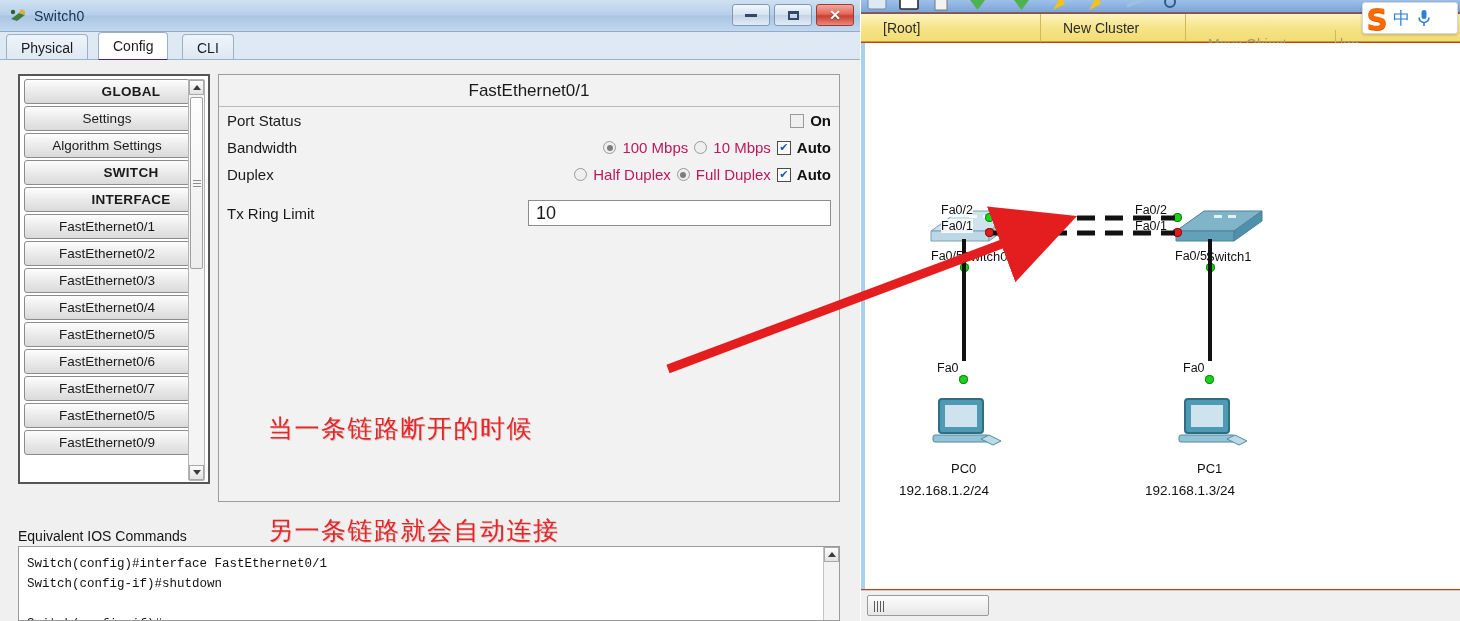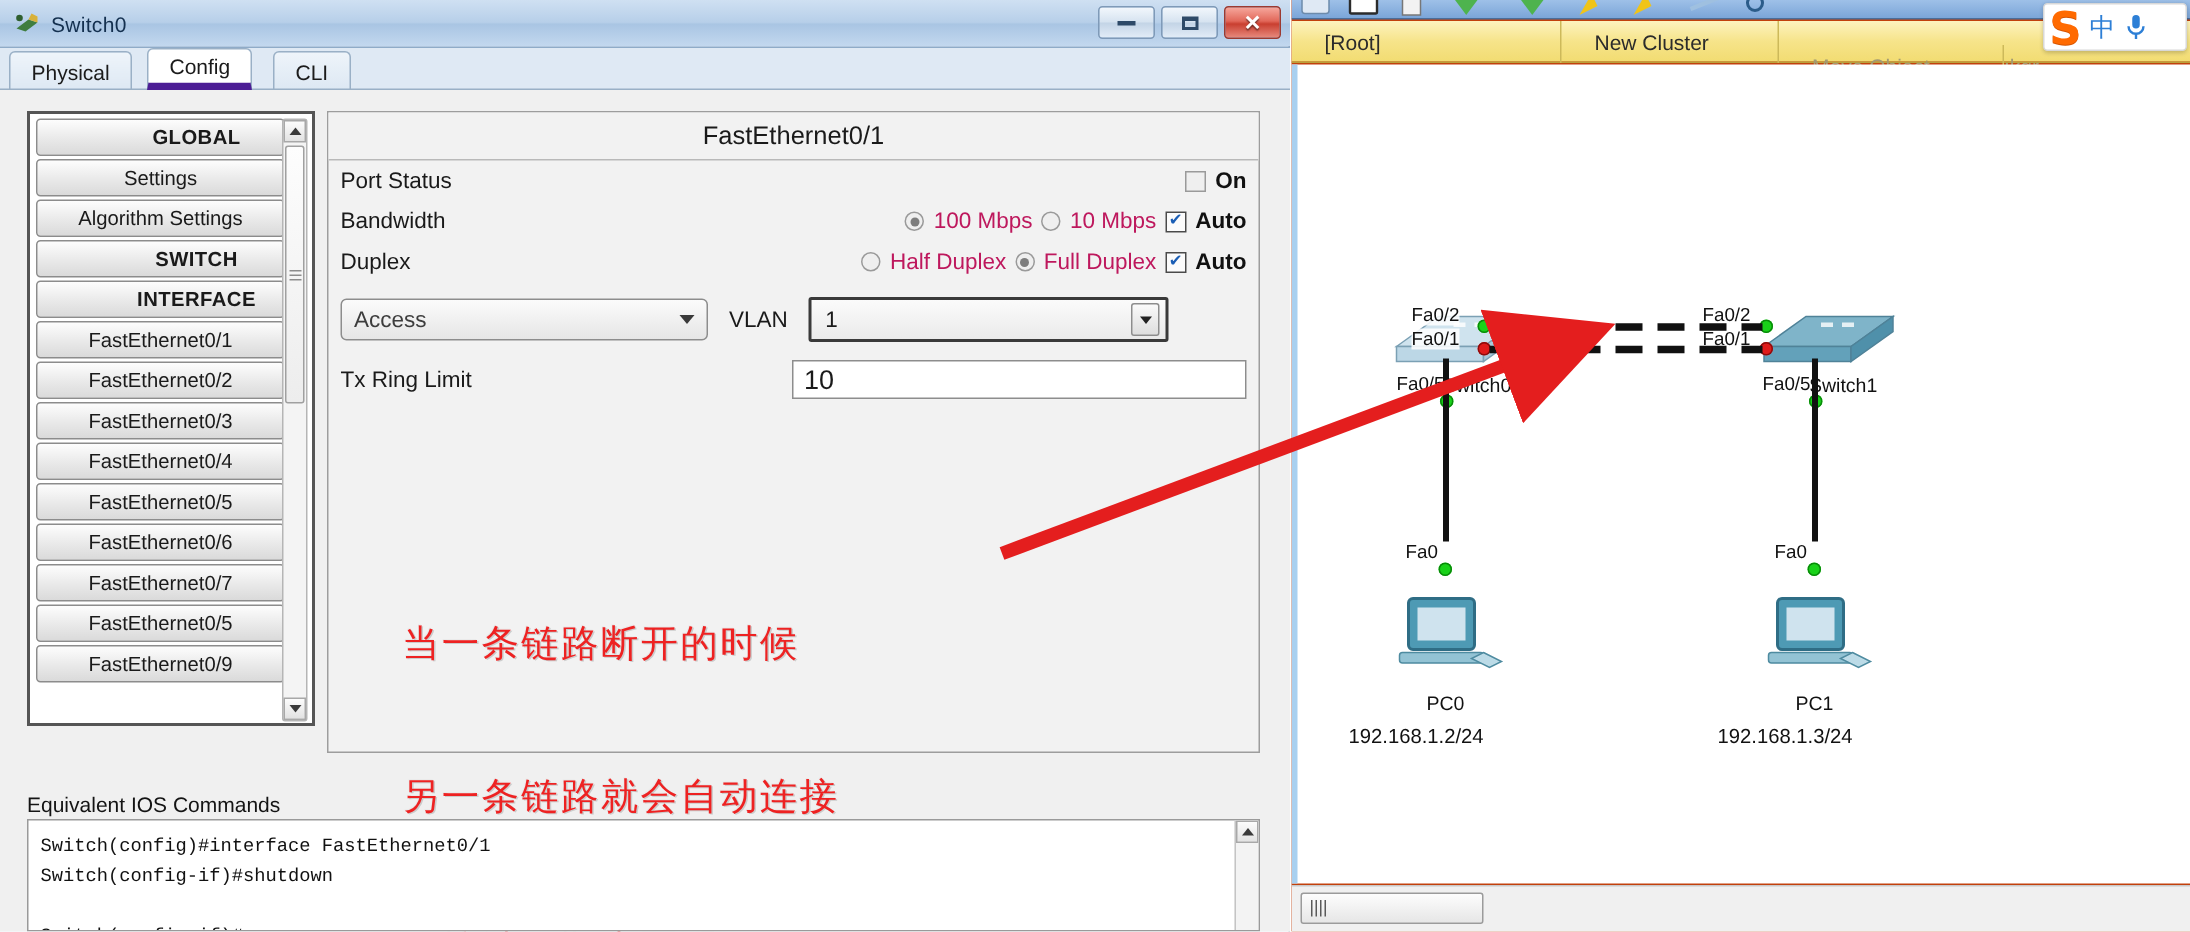--- a/index.html
+++ b/index.html
@@ -59,21 +59,21 @@
   .tab {
     position: absolute; bottom: 0; height: 26px;
     padding: 0 14px; display:flex; align-items:center;
     font-size: 14px; color: #1b1b1b;
     border: 1px solid #9ab0c6; border-bottom: none;
     border-radius: 4px 4px 0 0;
     background: linear-gradient(180deg,#eef4fa 0%, #dde8f3 100%);
     cursor: pointer;
   }
   .tab.active {
-    background: #ffffff; z-index: 3; height: 28px; border-bottom: 5px solid #4c1d95;
+    background: #ffffff; z-index: 3; height: 28px; border-bottom: 1px solid #4c1d95;
   }
 
   
   #content-pane {
     position: absolute; left: 0; top: 60px; width: 860px; height: 561px;
     background: #f0f0f0;
   }
 
   
   #nav-box {
@@ -380,33 +380,20 @@
           <span class="cfg-right">
             <span class="radio"></span>
             <span class="opt-dim">Half Duplex</span>
             <span class="radio sel"></span>
             <span class="opt-dim">Full Duplex</span>
             <span class="checkbox on">✔</span>
             <span class="opt-on">Auto</span>
           </span>
         </div>
 
-        <div id="cfg-sel-row">
-          <div class="combo" id="combo-mode">
-            <span>Access</span>
-            <span class="combo-arrow"></span>
-          </div>
-          <span id="vlan-label">VLAN</span>
-          <div id="combo-vlan">
-            <span>1</span>
-            <span class="spin-btn">
-              <span style="width:0;height:0;border-left:4px solid transparent;border-right:4px solid transparent;border-top:5px solid #222;"></span>
-            </span>
-          </div>
-        </div>
 
         <div id="cfg-tx-row">
           <span id="tx-label">Tx Ring Limit</span>
           <div id="tx-input">
             <span>10</span>
           </div>
         </div>
       </div>
 
       <div id="annotation" style="left:268px; top:284px;">

